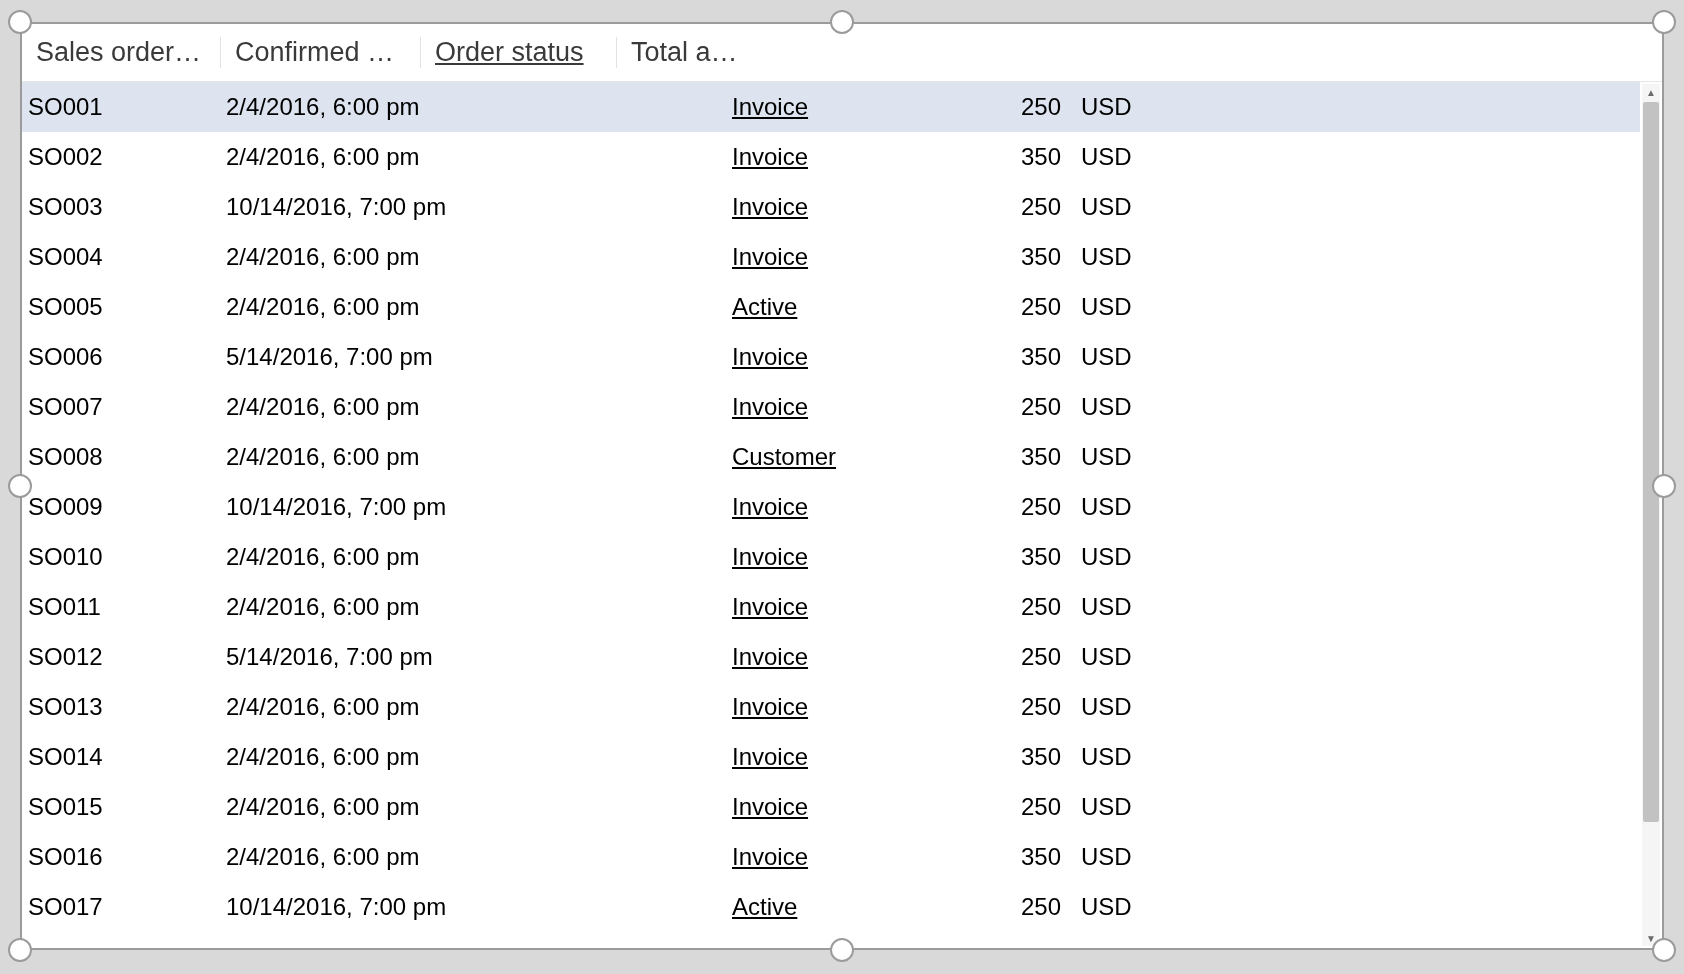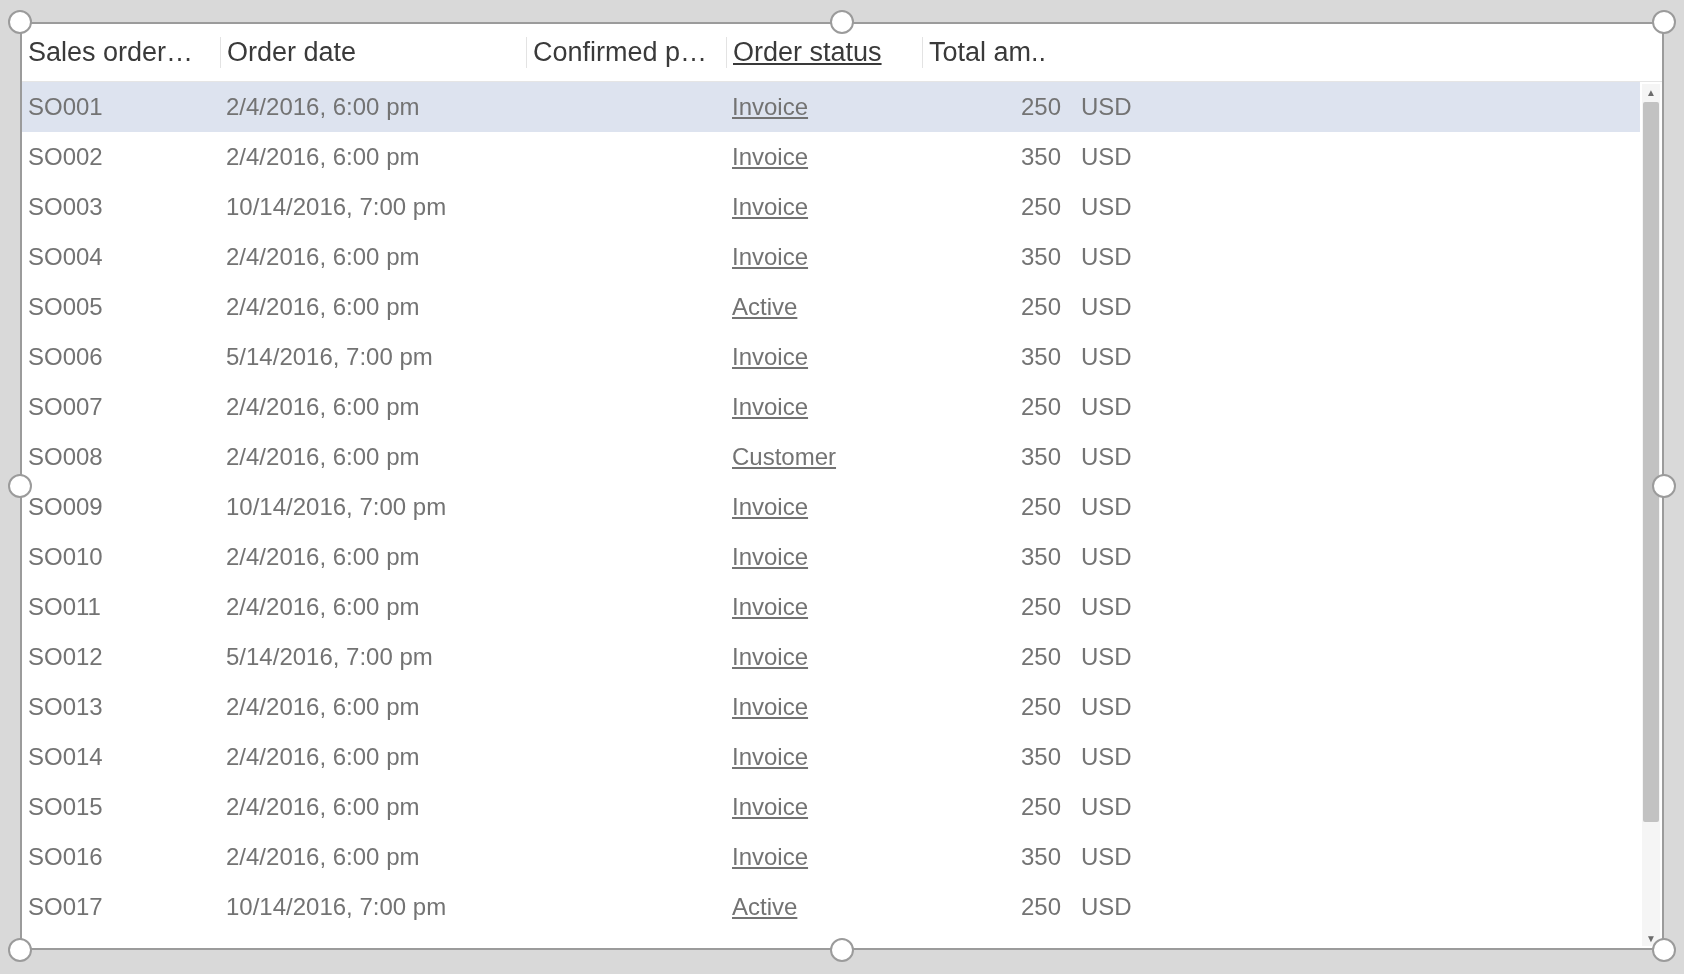--- a/index.html
+++ b/index.html
@@ -35,41 +35,41 @@
     .header {
       display: flex;
       align-items: center;
       height: 58px;
       border-bottom: 1px solid #e5e5e5;
       color: #3a3a3a;
       font-size: 27px;
       font-weight: 400;
     }
     .header .col {
-      padding: 0 6px;
+      padding: 0 14px;
       white-space: nowrap;
       overflow: hidden;
       text-overflow: ellipsis;
       border-left: 1px solid #e3e3e3;
     }
     .header .col.first { border-left: none; }
     .body {
       position: absolute;
       top: 58px;
       left: 0;
       right: 22px;
       bottom: 0;
       overflow: hidden;
     }
     .row {
       display: flex;
       align-items: center;
       height: 50px;
       font-size: 24px;
-      color: #737373;
+      color: #000000;
     }
     .row.selected { background: #dde3ef; }
     .row .cell {
       padding: 0 6px;
       white-space: nowrap;
       overflow: hidden;
       text-overflow: ellipsis;
     }
     
     .c-salesorder { width: 198px; }
@@ -119,21 +119,20 @@
 <div class="handle" style="left:20px;  top:486px;"></div>
 <div class="handle" style="left:1664px;top:486px;"></div>
 <div class="handle" style="left:20px;  top:950px;"></div>
 <div class="handle" style="left:842px; top:950px;"></div>
 <div class="handle" style="left:1664px;top:950px;"></div>
 
 <div class="frame">
 
   <div class="header">
     <div class="col first c-salesorder">Sales order…</div>
-    <div class="col c-orderdate">Order date</div>
     <div class="col c-customerp">Confirmed p…</div>
     <div class="col c-orderstatus">Order status</div>
     <div class="col c-totalam">Total am..</div>
   </div>
 
   <div class="body" id="table-body">
       <div class="row selected">
         <div class="cell c-salesorder">SO001</div>
         <div class="cell c-orderdate">2/4/2016, 6:00 pm</div>
         <div class="cell c-customerp"></div>

